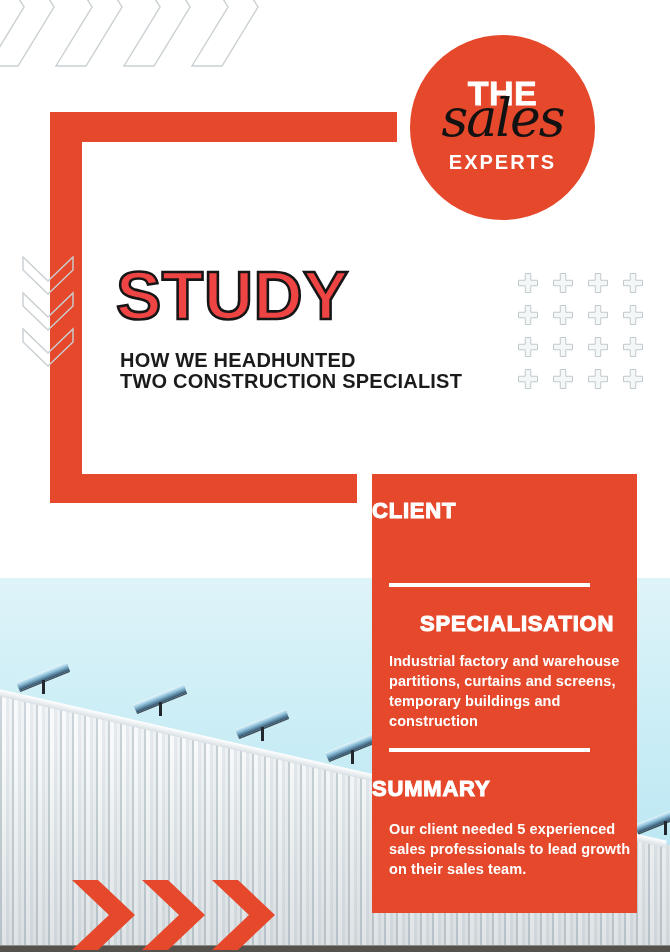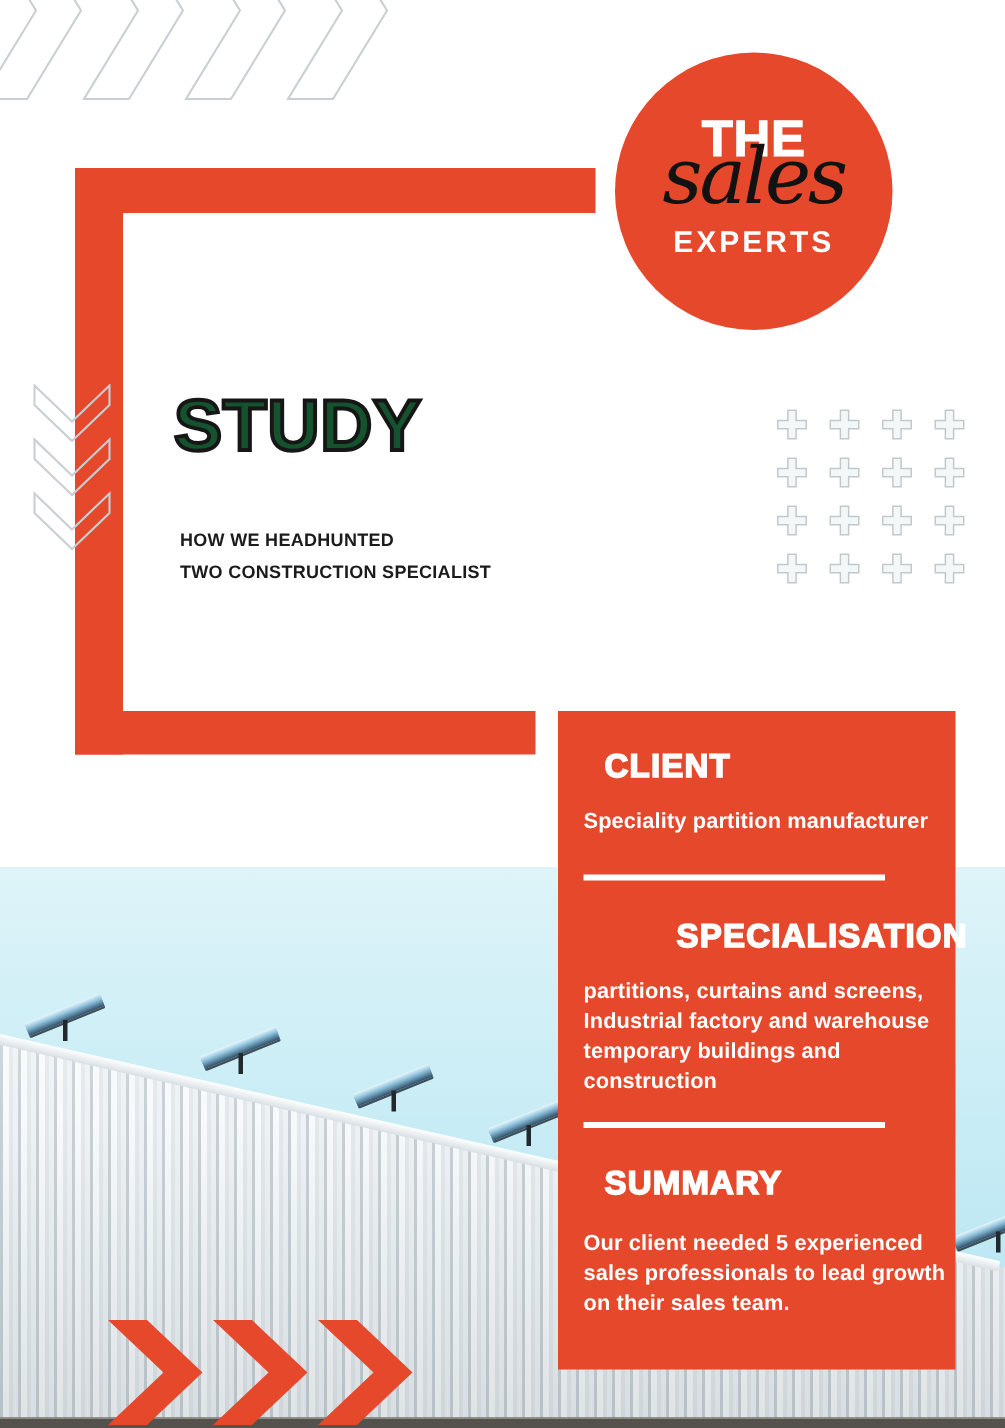--- a/index.html
+++ b/index.html
@@ -36,26 +36,26 @@
   }
 
   
   .headline-kicker{
     position:absolute; left:119px; top:214px;
     font-size:49px; font-weight:700; letter-spacing:1.5px; line-height:1;
     color:#161616; -webkit-text-stroke:1.2px #161616;
   }
   .headline-title{
     position:absolute; left:116px; top:261px;
-    font-size:48px; font-weight:700; letter-spacing:0.5px; line-height:1;
-    color:#14532d; -webkit-text-stroke:2.6px #161616;
+    font-size:68px; font-weight:700; letter-spacing:0.5px; line-height:1;
+    color:#ef4444; -webkit-text-stroke:2.6px #161616;
   }
   .subtitle{
     position:absolute; left:120px; top:350px;
-    font-size:12px; font-weight:700; line-height:20.5px; letter-spacing:0.2px;
+    font-size:20px; font-weight:700; line-height:20.5px; letter-spacing:0.2px;
     color:#1b1b1b; white-space:nowrap;
   }
 
   
   .arrows-top{position:absolute; left:0; top:0; width:330px; height:70px;}
   .arrows-left{position:absolute; left:22px; top:256px; width:54px; height:112px;}
   .plus-grid{position:absolute; left:515px; top:269px; width:140px; height:124px;}
   .arrows-bottom{position:absolute; left:72px; top:880px; width:210px; height:70px;}
 
   
@@ -94,21 +94,21 @@
     border-radius:1px;
   }
   .sp .post{position:absolute; left:-1px; top:1px; width:3px; height:14px; background:#23282e;}
 
   
   .info-panel{
     position:absolute; left:372px; top:474px; width:265px; height:439px;
     background:#E5482B; color:#fff;
   }
   .sec-heading{
-    position:absolute; left:31px; white-space:nowrap;
+    position:absolute; left:0; white-space:nowrap;
     font-size:22px; font-weight:700; letter-spacing:0.8px; line-height:1;
     -webkit-text-stroke:1.1px #fff;
   }
   .sec-body{position:absolute; left:17px; font-size:14.5px; font-weight:700; line-height:20px; letter-spacing:0.1px;}
   .sec-body div{white-space:nowrap;}
   .divider{position:absolute; left:17px; width:201px; height:4px; background:#ffffff;}
   .h1{top:26px;} .b1{top:64px;} .d1{top:109px;}
   .h2{top:139px;margin-left:48px;} .b2{top:177px;} .d2{top:274px;}
   .h3{top:304px;text-align:center;} .b3{top:345px;}
 
@@ -211,29 +211,26 @@
   <svg class="arrows-bottom" viewBox="0 0 210 70">
     <g class="solid">
       <polygon points="0,0 26,0 63,35 26,70 0,70 37,35"></polygon>
       <polygon points="70,0 96,0 133,35 96,70 70,70 107,35"></polygon>
       <polygon points="140,0 166,0 203,35 166,70 140,70 177,35"></polygon>
     </g>
   </svg>
 
   <div class="info-panel">
     <div class="sec-heading h1">CLIENT</div>
-    <div class="sec-body b1">
-      <div>Speciality partition manufacturer</div>
-    </div>
     <div class="divider d1"></div>
 
     <div class="sec-heading h2">SPECIALISATION</div>
     <div class="sec-body b2">
+      <div>Industrial factory and warehouse</div>
       <div>partitions, curtains and screens,</div>
-      <div>Industrial factory and warehouse</div>
       <div>temporary buildings and</div>
       <div>construction</div>
     </div>
     <div class="divider d2"></div>
 
     <div class="sec-heading h3">SUMMARY</div>
     <div class="sec-body b3">
       <div>Our client needed 5 experienced</div>
       <div>sales professionals to lead growth</div>
       <div>on their sales team.</div>

